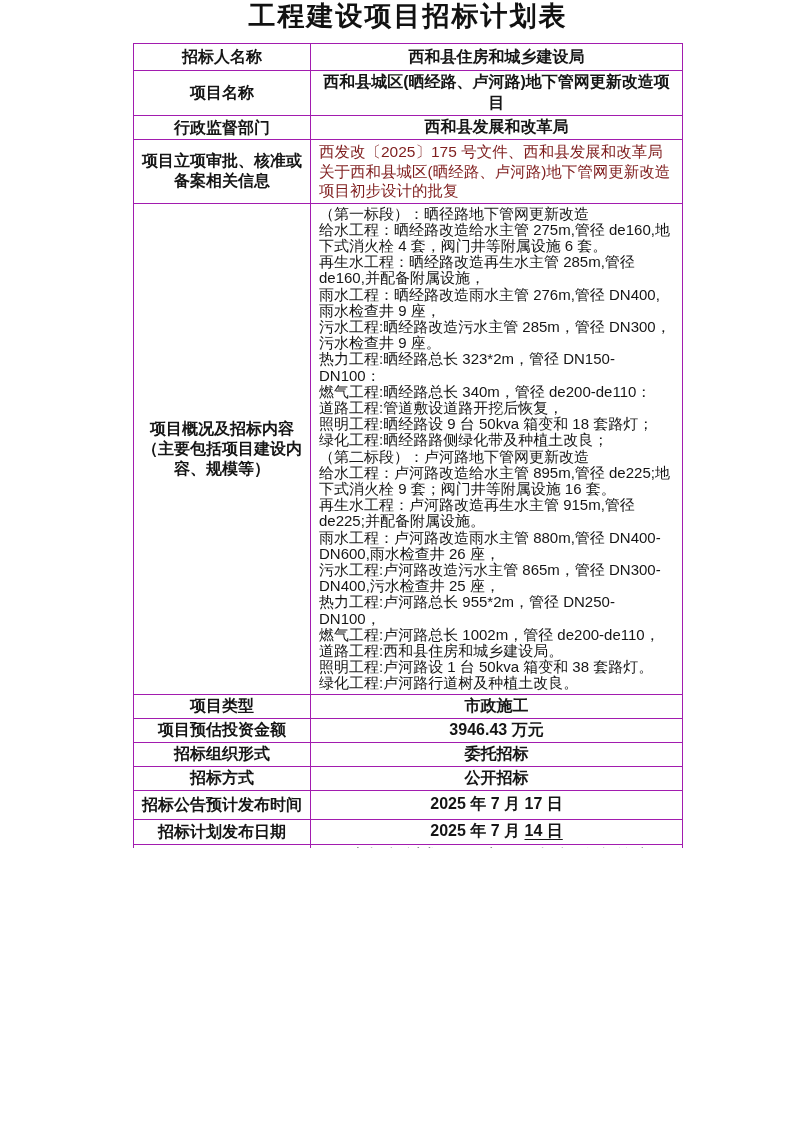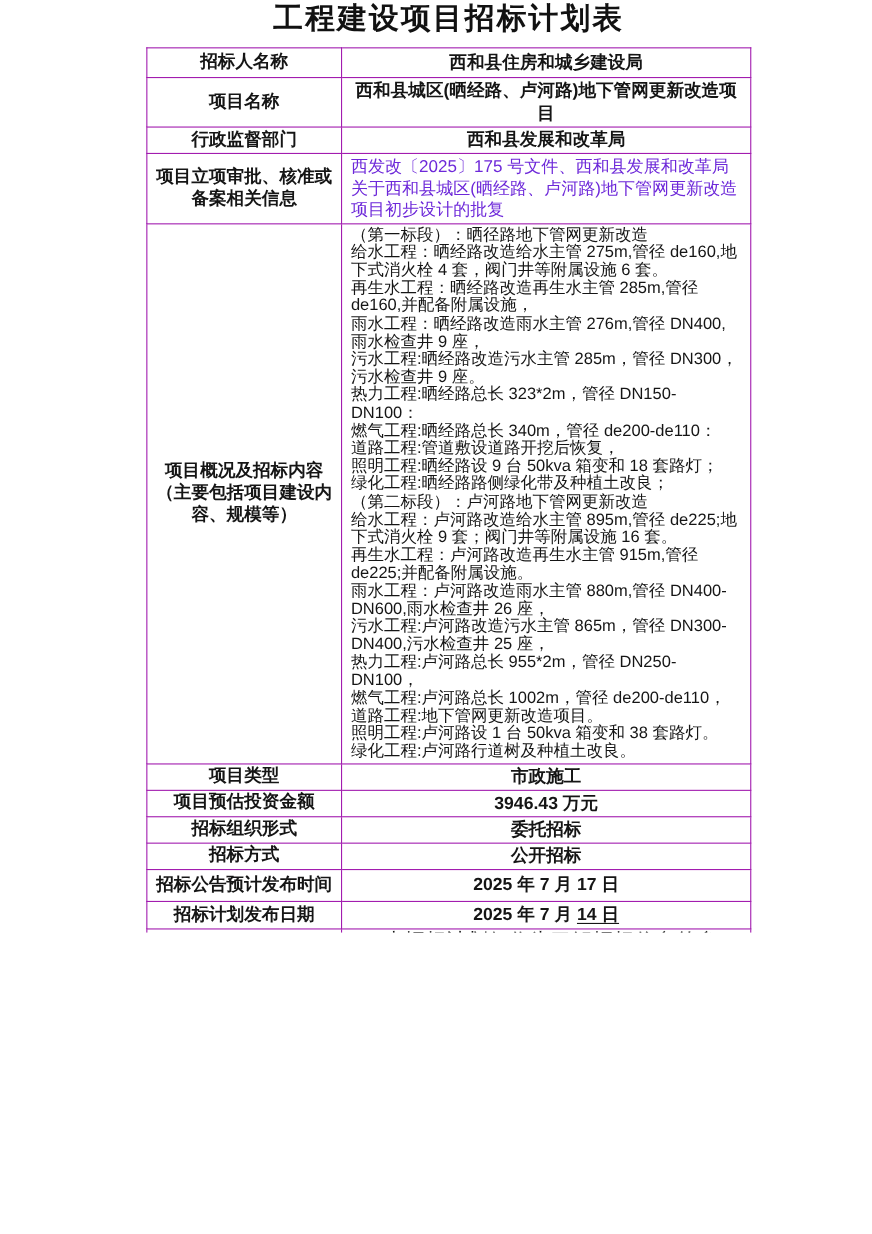--- a/index.html
+++ b/index.html
@@ -21,21 +21,21 @@
   td.lbl{
     width:177px;text-align:center;vertical-align:middle;
     font-weight:bold;font-size:16px;line-height:20px;color:#151515;padding:1px 4px;
   }
   td.val{
     text-align:center;vertical-align:middle;
     font-size:16px;font-weight:600;color:#151515;padding:1px 6px;
   }
   td.val-left{
     text-align:left;vertical-align:middle;font-weight:500;
-    font-size:15.5px;line-height:19.5px;color:#6d28d9;padding:2px 8px;
+    font-size:15.5px;line-height:19.5px;color:#7f1d1d;padding:2px 8px;
   }
   td.val-overview{
     text-align:left;vertical-align:top;font-weight:500;
     font-size:15px;line-height:16.2px;color:#151515;padding:2px 8px;
   }
   td.val-remarks{
     text-align:left;vertical-align:middle;font-weight:500;
     font-size:19px;line-height:19px;color:#151515;padding:2px 8px;
   }
   .u{text-decoration:underline;text-underline-offset:3px;}
@@ -94,21 +94,21 @@
             <div>道路工程:管道敷设道路开挖后恢复，</div>
             <div>照明工程:晒经路设 9 台 50kva 箱变和 18 套路灯；</div>
             <div>绿化工程:晒经路路侧绿化带及种植土改良；</div>
             <div>（第二标段）：卢河路地下管网更新改造</div>
             <div>给水工程：卢河路改造给水主管 895m,管径 de225;地下式消火栓 9 套；阀门井等附属设施 16 套。</div>
             <div>再生水工程：卢河路改造再生水主管 915m,管径 de225;并配备附属设施。</div>
             <div>雨水工程：卢河路改造雨水主管 880m,管径 DN400-DN600,雨水检查井 26 座，</div>
             <div>污水工程:卢河路改造污水主管 865m，管径 DN300-DN400,污水检查井 25 座，</div>
             <div>热力工程:卢河路总长 955*2m，管径 DN250-DN100，</div>
             <div>燃气工程:卢河路总长 1002m，管径 de200-de110，</div>
-            <div>道路工程:地下管网更新改造项目。</div>
+            <div>道路工程:西和县住房和城乡建设局。</div>
             <div>照明工程:卢河路设 1 台 50kva 箱变和 38 套路灯。</div>
             <div>绿化工程:卢河路行道树及种植土改良。</div>
           </td>
       </tr>
       <tr style="height:23px">
         <td class="lbl">项目类型</td>
         <td class="val">市政施工</td>
       </tr>
       <tr style="height:24px">
         <td class="lbl">项目预估投资金额</td>

